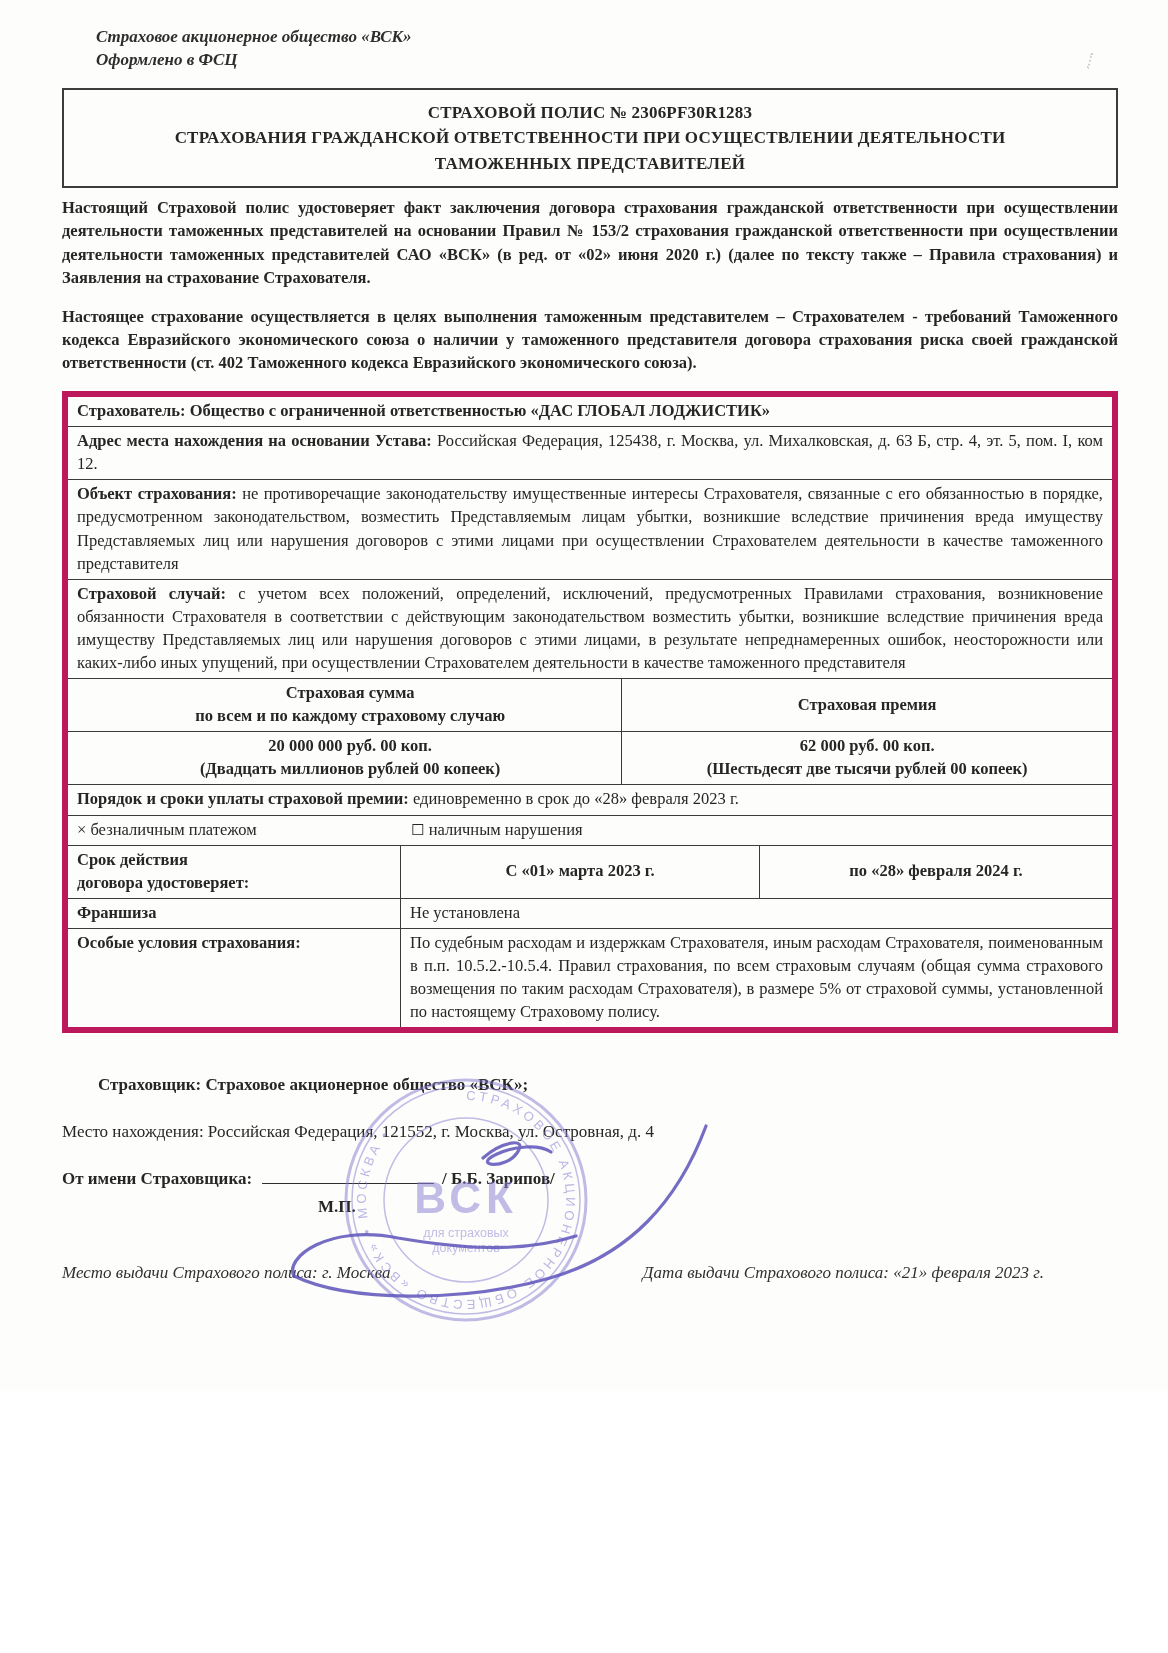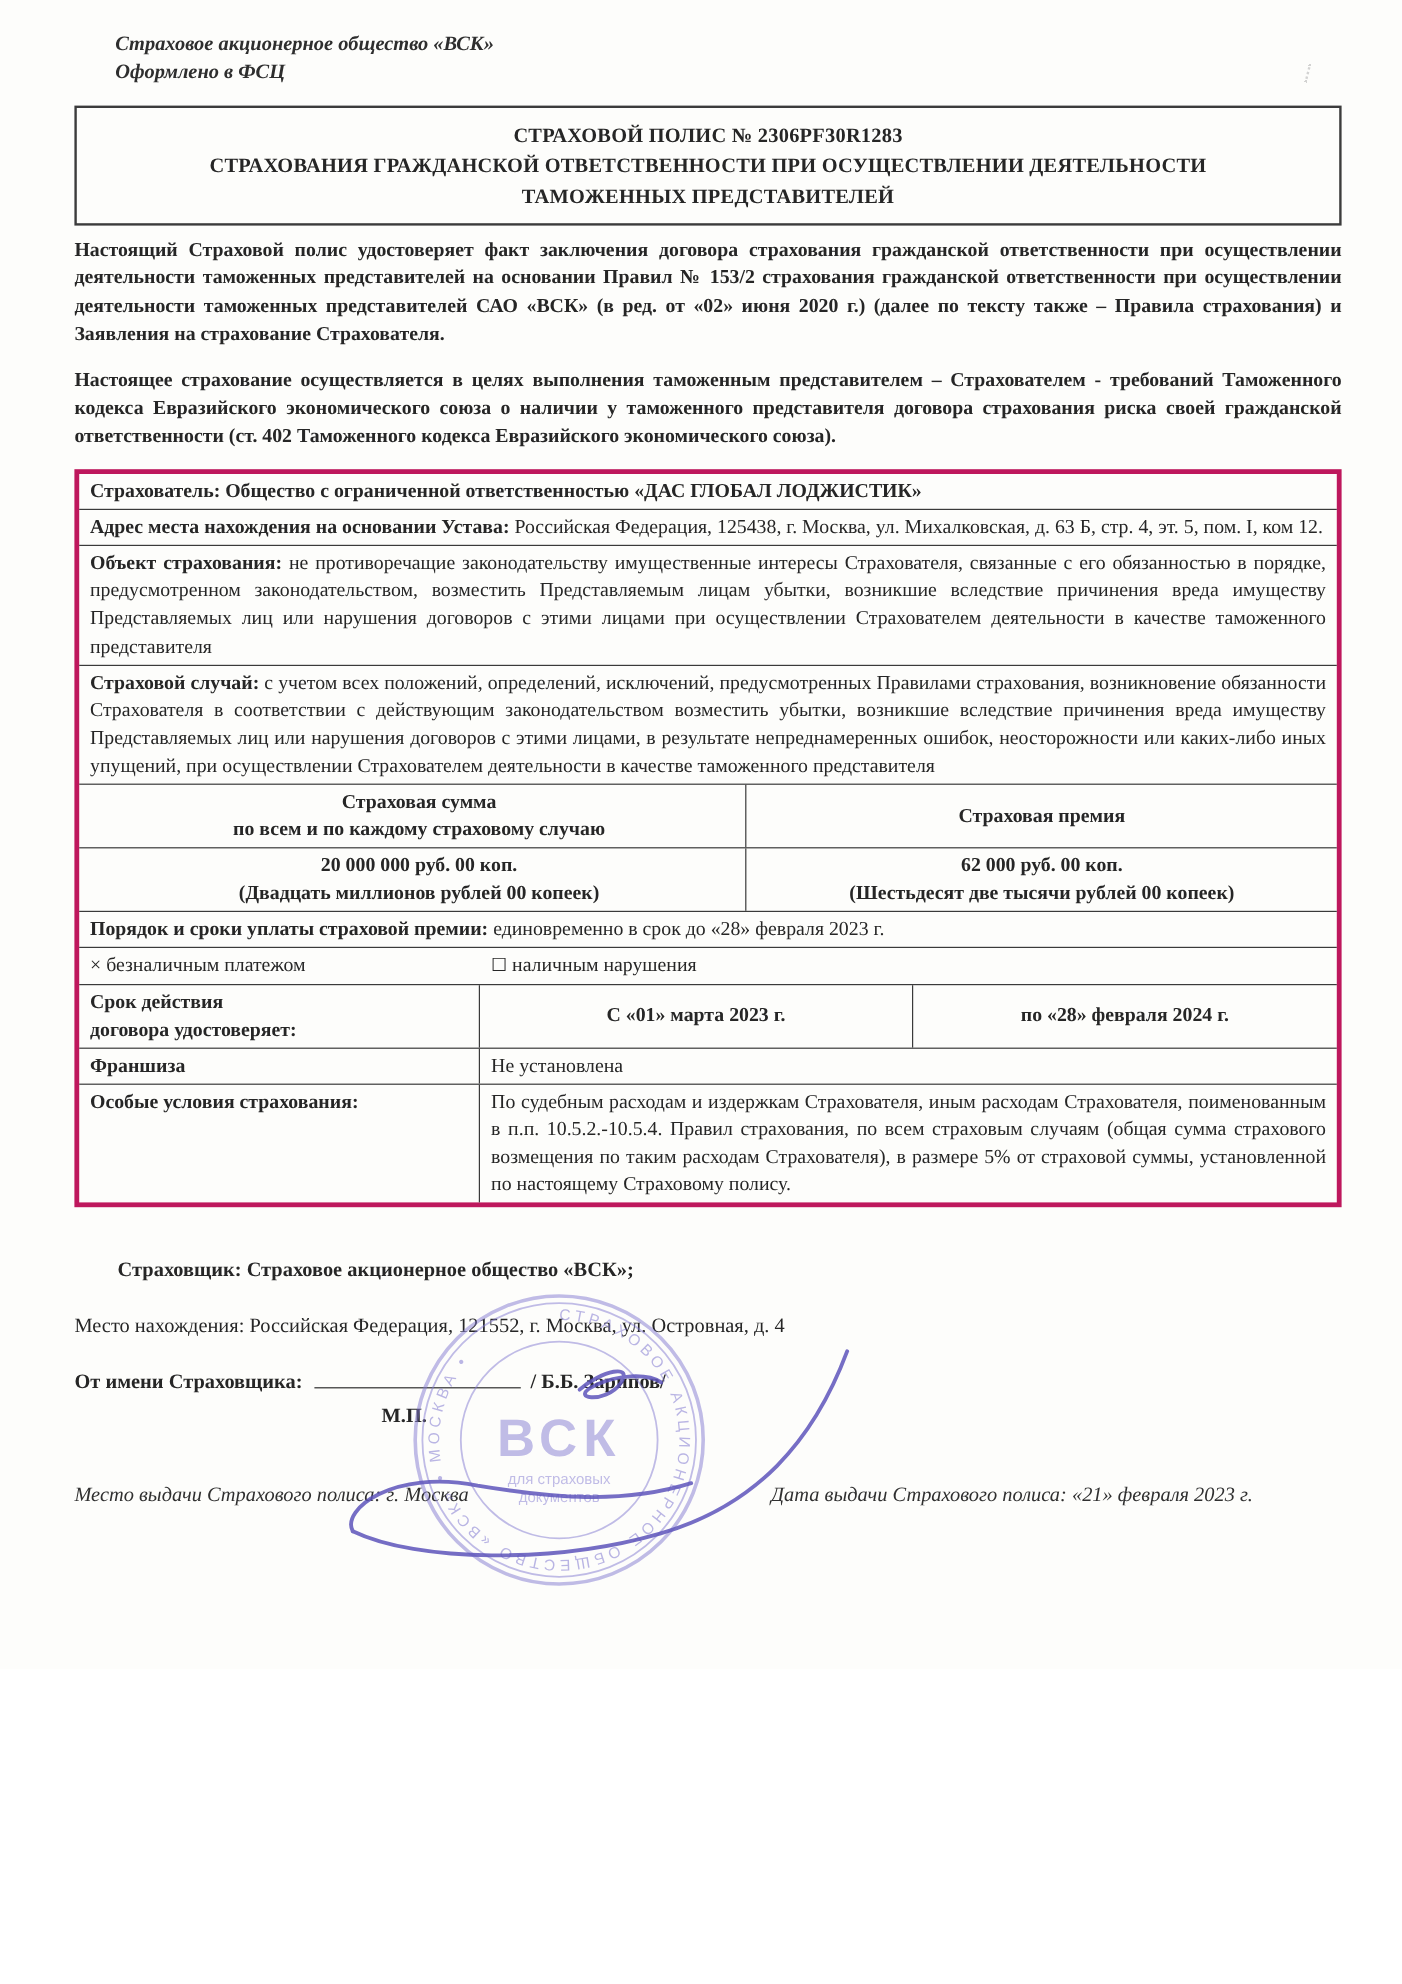--- a/index.html
+++ b/index.html
@@ -15,21 +15,21 @@
   }
   .content{position:absolute;left:62px;top:0;width:1056px;}
   .corp-header{margin-top:26px;margin-left:34px;font-style:italic;font-size:17px;line-height:1.35;font-weight:bold;color:#2e2e2e;}
   .title-box{
     margin-top:16px;border:2px solid #3c3c3c;
     text-align:center;font-weight:bold;font-size:17px;line-height:1.5;
     padding:10px 14px;letter-spacing:.2px;
   }
   .para{margin-top:8px;font-size:16.5px;line-height:1.40;text-align:justify;font-weight:bold;}
   .para + .para{margin-top:0;}
-  .policy-table{margin-top:6px;border:4px solid #be185d;font-size:16.5px;line-height:1.40;}
+  .policy-table{margin-top:6px;border:6px solid #be185d;font-size:16.5px;line-height:1.40;}
   .prow{padding:2px 9px 4px 9px;text-align:justify;}
   .prow + .prow, .psplit + .prow, .prow + .psplit, .psplit + .psplit{border-top:1.6px solid #3a3a3a;}
   .psplit{display:flex;align-items:stretch;}
   .pcell{padding:2px 9px 4px 9px;box-sizing:border-box;}
   .pcell + .pcell{border-left:1.6px solid #3a3a3a;}
   .lbl{font-weight:bold;}
   .center{text-align:center;}
   .vcenter{display:flex;flex-direction:column;justify-content:center;}
   .w-sum{width:53%;padding-left:20px;}
   .w-prem{width:47%;}

